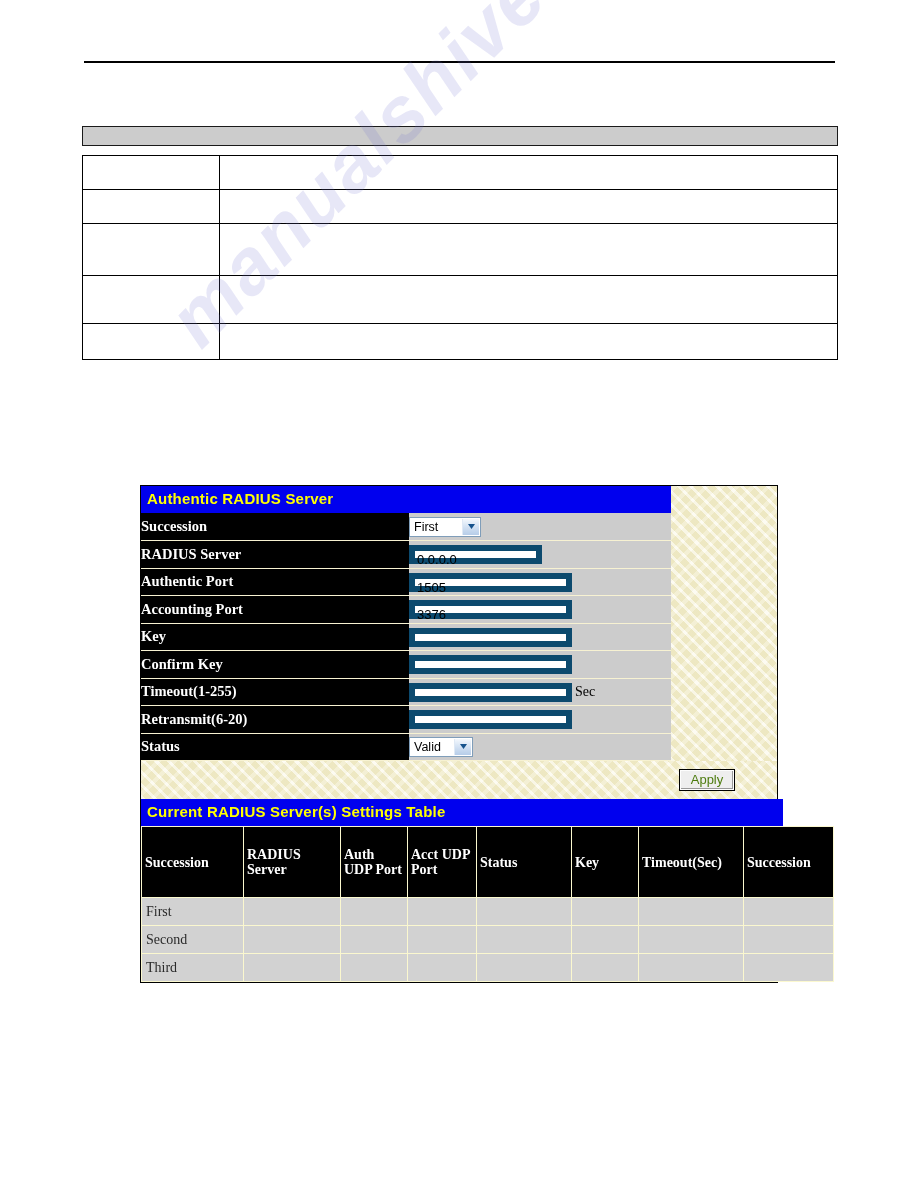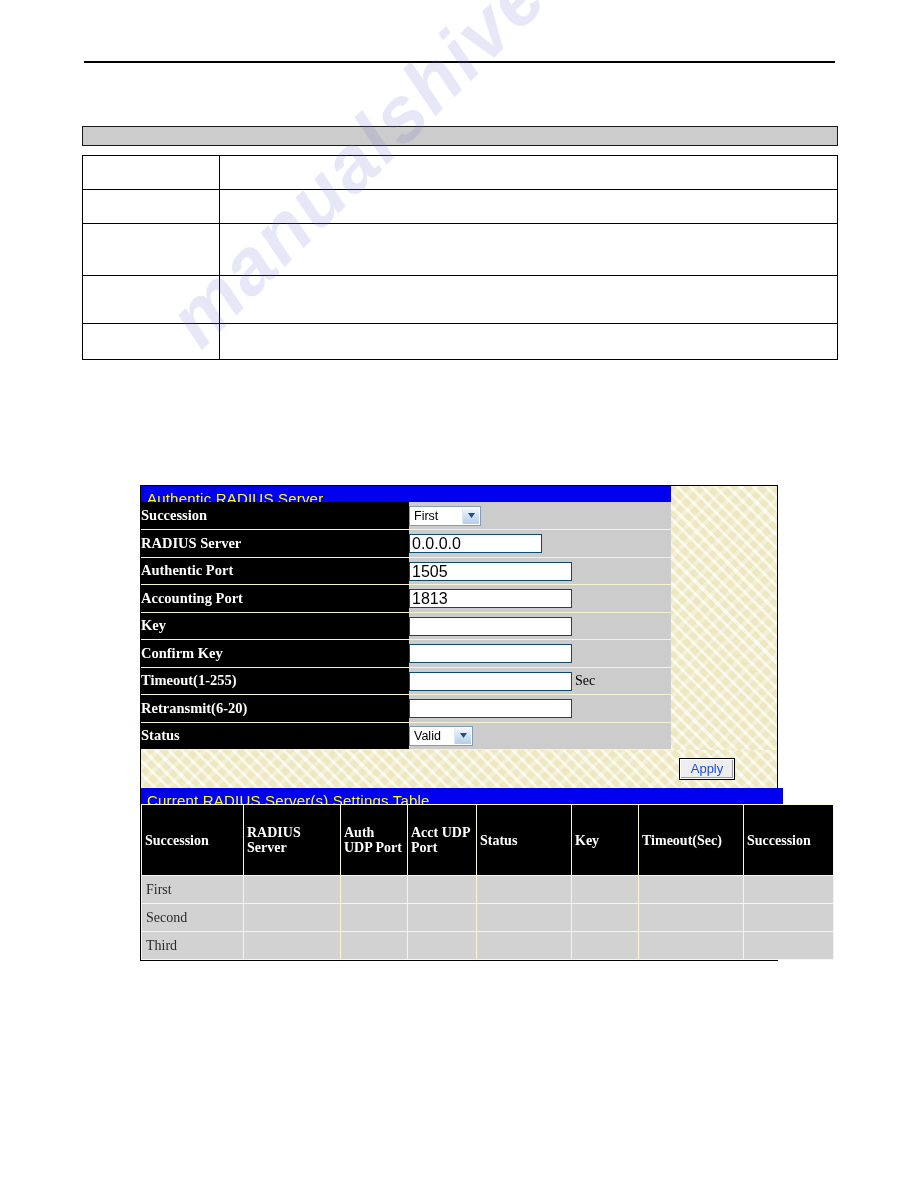--- a/index.html
+++ b/index.html
@@ -58,24 +58,24 @@
     background-color:#f6f1d0;
     background-image:
       repeating-linear-gradient(45deg, rgba(255,255,255,.55) 0 3px, rgba(232,226,186,.35) 3px 9px),
       repeating-linear-gradient(-45deg, rgba(255,255,255,.40) 0 4px, rgba(228,221,176,.30) 4px 11px);
   }
 
   .panel-title{
     background:#0000ee;
     color:#ffff00;
     font-family:"Liberation Sans", sans-serif;
-    font-weight:normal;
+    font-weight:bold;
     font-size:15px;
     line-height:25px;
-    height:16px;
+    height:27px;
     padding-left:6px;
     letter-spacing:.2px;
     white-space:nowrap;
     overflow:hidden;
   }
   #form-title{width:530px;}
 
   .form-wrap{display:flex;}
   #form-table{
     border-collapse:collapse;
@@ -99,23 +99,23 @@
     background:#cccccc;
     padding-left:4px;
     border-bottom:1px solid #f7f2d2;
     white-space:nowrap;
   }
   .txtbox{
     display:inline-block;
     box-sizing:border-box;
     height:19px;
     background:#fff;
-    border:1px solid #0c4a6e;
+    border:6px solid #0c4a6e;
     font-family:"Liberation Sans", sans-serif;
-    font-size:16px;
+    font-size:13px;
     line-height:17px;
     padding:0 2px;
     color:#000;
     vertical-align:middle;
   }
   .w-ip{width:133px;}
   .w-port{width:163px;}
   .w-key{width:163px;}
   .w-num{width:163px;}
   .sec-lbl{
@@ -164,21 +164,21 @@
     box-sizing:border-box;
     min-width:56px;
     height:22px;
     line-height:19px;
     text-align:center;
     background:#eeeeee;
     border:1px solid #000;
     box-shadow:inset 0 0 0 1px #fdfdfd, inset -2px -2px 0 0 #9a9a9a;
     font-family:"Liberation Sans", sans-serif;
     font-size:13px;
-    color:#1d4ed8;
+    color:#4d7c0f;
     padding:0 9px;
   }
 
   
   #settings-title{width:636px;}
   #settings-table{
     border-collapse:collapse;
     table-layout:fixed;
     width:636px;
     background:#000;
@@ -294,21 +294,21 @@
         </tr>
         <tr>
           <td class="lbl">Authentic Port</td>
           <td class="fld">
             <span class="txtbox w-port">1505</span>
           </td>
         </tr>
         <tr>
           <td class="lbl">Accounting Port</td>
           <td class="fld">
-            <span class="txtbox w-port">1813</span>
+            <span class="txtbox w-port">3376</span>
           </td>
         </tr>
         <tr>
           <td class="lbl">Key</td>
           <td class="fld">
             <span class="txtbox w-key"></span>
           </td>
         </tr>
         <tr>
           <td class="lbl">Confirm Key</td>

